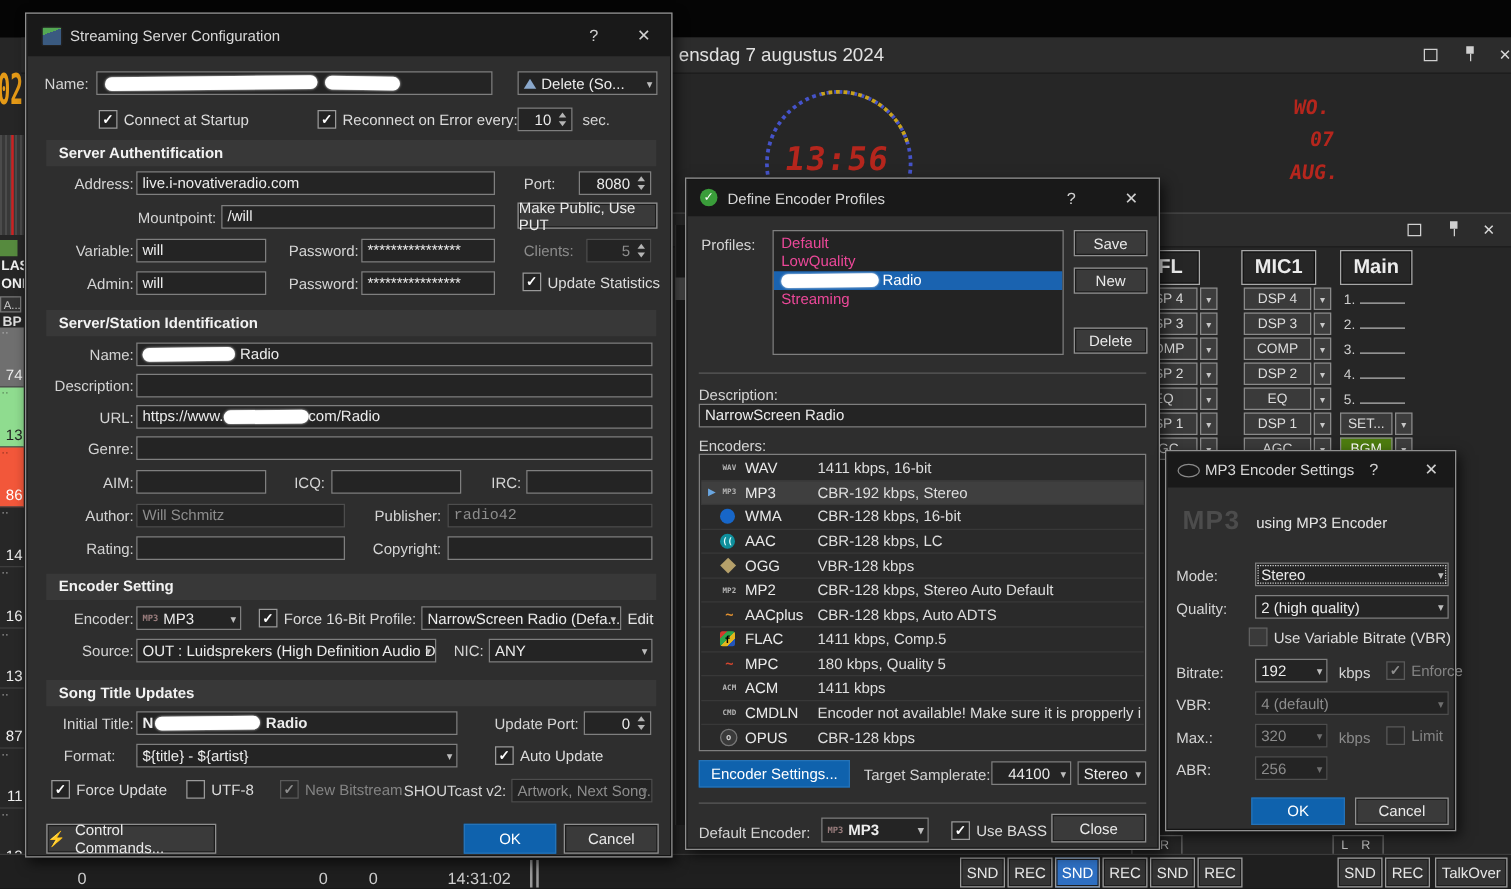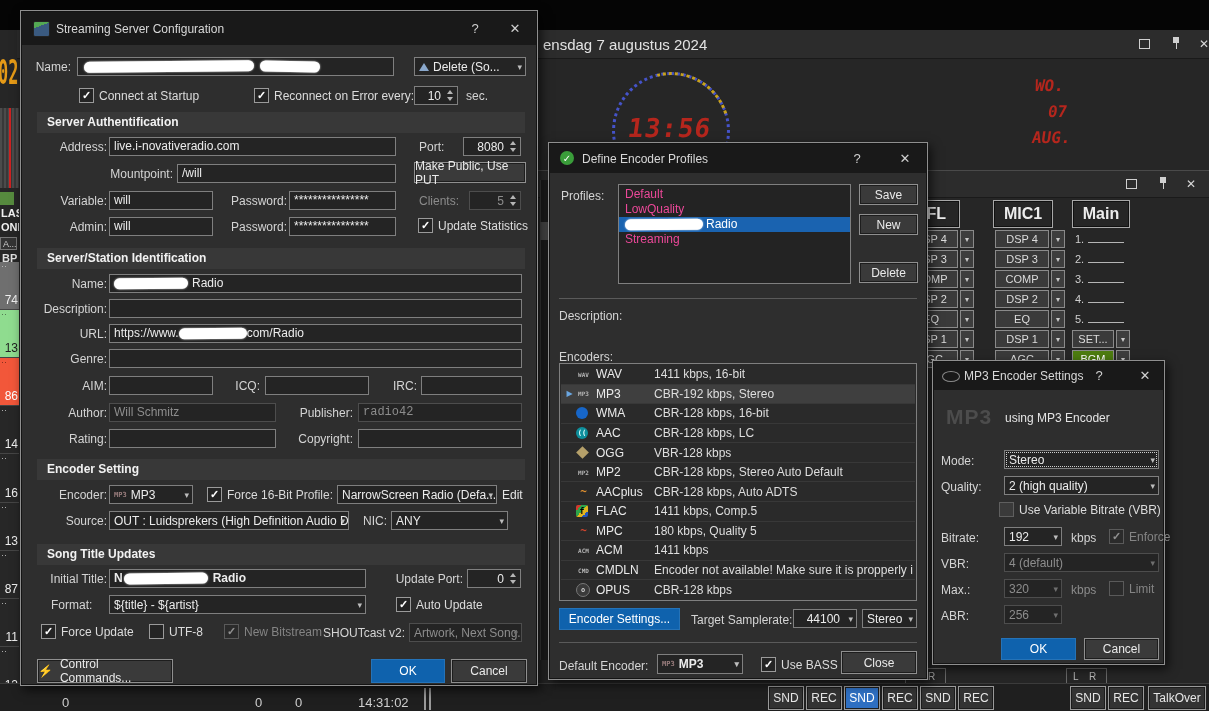--- a/index.html
+++ b/index.html
@@ -382,21 +382,21 @@
     <div class="dd" style="left:316px;top:474px;width:160px;">
         <span>NarrowScreen Radio  (Defa...</span>
       </div>
     <span class="editlink" style="left:481px;top:477px;">Edit</span>
 
     <span class="lbl" style="left:28px;top:503px;width:58px;text-align:right;">Source:</span>
     <div class="dd" style="left:88px;top:500px;width:240px;">
         <span>OUT  : Luidsprekers (High Definition Audio D...</span>
       </div>
     <span class="lbl" style="left:342px;top:503px;">NIC:</span>
-    <div class="dd" style="left:370px;top:500px;width:117px;">
+    <div class="dd" style="left:370px;top:500px;width:131px;">
         <span>ANY</span>
       </div>
 
     <div class="sect" style="left:16px;top:533px;width:488px;height:21px;">Song Title Updates</div>
 
     <span class="lbl" style="left:14px;top:561px;width:72px;text-align:right;">Initial Title:</span>
     <div class="inp b" style="left:88px;top:558px;width:257px;"><span>N</span><span class="redact" style="width:84px;margin:0 5px 0 1px;"></span><span>Radio</span></div>
     <span class="lbl" style="left:368px;top:561px;width:74px;text-align:right;">Update Port:</span>
     <div class="spin" style="left:446px;top:558px;width:54px;">
         <span class="sv">0</span>
@@ -455,20 +455,21 @@
       <div class="litem sel"><span class="redact" style="width:78px;margin-right:3px;"></span><span>Radio</span></div>
       <div class="litem">Streaming</div>
     </div>
     <div class="btn" style="left:310px;top:41px;width:59px;height:21px;">Save</div>
     <div class="btn" style="left:310px;top:71px;width:59px;height:21px;">New</div>
     <div class="btn" style="left:310px;top:119px;width:59px;height:21px;">Delete</div>
 
     <div class="hr" style="left:10px;top:155px;width:358px;"></div>
 
     <span class="lbl" style="left:10px;top:166px;">Description:</span>
+    <div class="inp" style="left:10px;top:180px;width:358px;"><span>NarrowScreen Radio</span></div>
 
     <span class="lbl" style="left:10px;top:207px;">Encoders:</span>
     <div class="enclist" style="left:10px;top:220px;width:358px;height:238px;">
       <div class="erow">
           <span class="emark"></span>
           <span class="eicw">
             <span class="eicon">WAV</span>
           </span>
           <span class="ename">WAV</span>
           <span class="edesc">1411 kbps, 16-bit</span>

